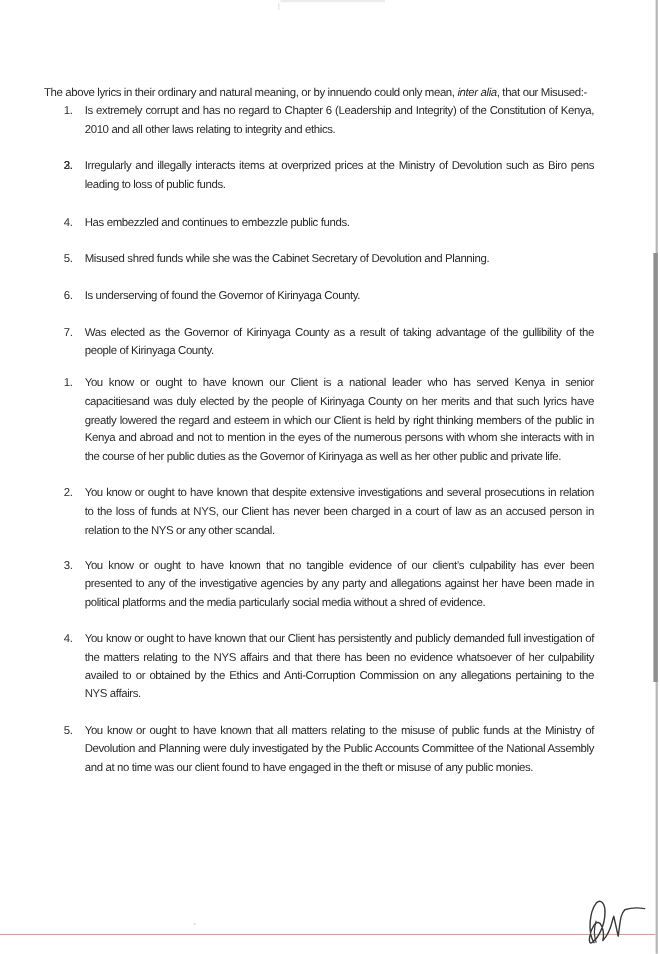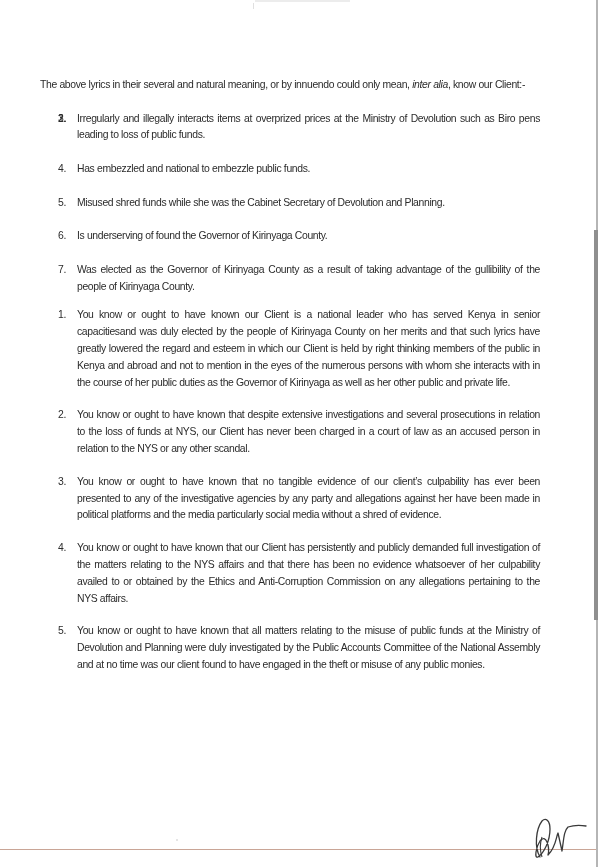--- a/index.html
+++ b/index.html
@@ -118,27 +118,27 @@
     }
   </style>
 </head>
 <body>
 
 <div class="page">
   <div class="top-mark"></div>
   <div class="top-tick"></div>
 
   <div class="content">
-    <p class="para"><span>The above lyrics in their several and natural meaning, or by innuendo could only mean, </span><em>inter alia</em><span>, know our Client:-</span></p>
+    <p class="para"><span>The above lyrics in their ordinary and natural meaning, or by innuendo could only mean, </span><em>inter alia</em><span>, that our Misused:-</span></p>
 
     <ol class="list list-a">
-      <li><span class="num">1.</span></li>
+      <li><span class="num">1.</span><span>Is extremely corrupt and has no regard to Chapter 6 (Leadership and Integrity) of the Constitution of Kenya, 2010 and all other laws relating to integrity and ethics.</span></li>
       <li><span class="num">2.</span></li>
       <li><span class="num">3.</span><span>Irregularly and illegally interacts items at overprized prices at the Ministry of Devolution such as Biro pens leading to loss of public funds.</span></li>
-      <li><span class="num">4.</span><span>Has embezzled and national to embezzle public funds.</span></li>
+      <li><span class="num">4.</span><span>Has embezzled and continues to embezzle public funds.</span></li>
       <li><span class="num">5.</span><span>Misused shred funds while she was the Cabinet Secretary of Devolution and Planning.</span></li>
       <li><span class="num">6.</span><span>Is underserving of found the Governor of Kirinyaga County.</span></li>
       <li><span class="num">7.</span><span>Was elected as the Governor of Kirinyaga County as a result of taking advantage of the gullibility of the people of Kirinyaga County.</span></li>
     </ol>
 
     <div class="gap-1"></div>
 
 
     <ol class="list list-b">
       <li><span class="num">1.</span><span>You know or ought to have known our Client is a national leader who has served Kenya in senior capacitiesand was duly elected by the people of Kirinyaga County on her merits and that such lyrics have greatly lowered the regard and esteem in which our Client is held by </span><b class="strong">right thinking members</b><span> of the public in Kenya and abroad and not to mention in the eyes of the numerous persons with whom she interacts with in the course of her public duties as the Governor of Kirinyaga as well as her other public and private life.</span></li>

